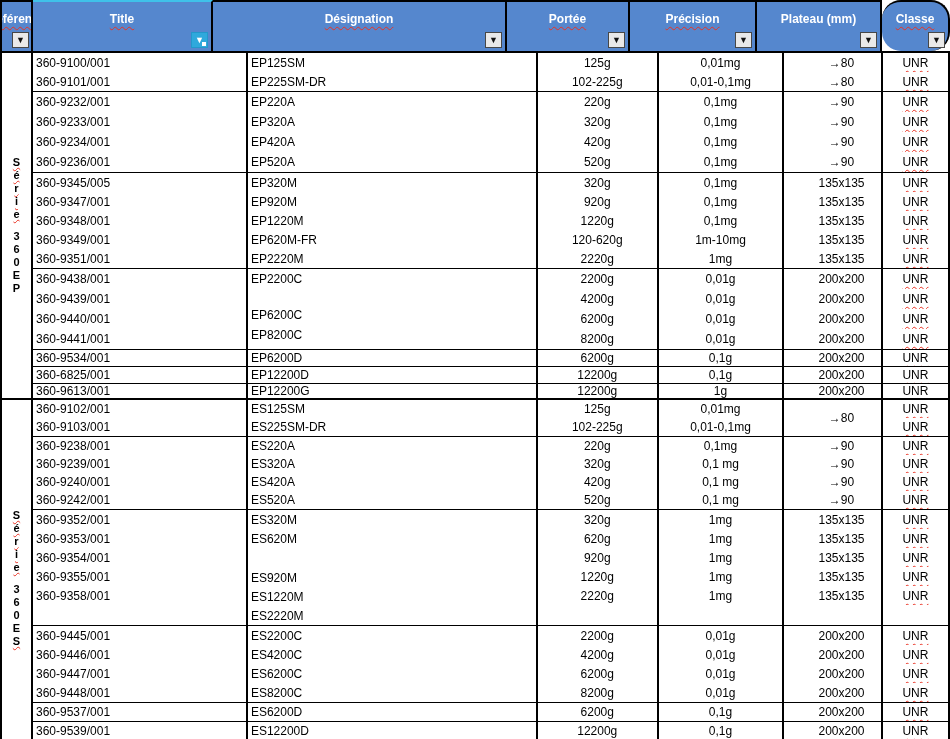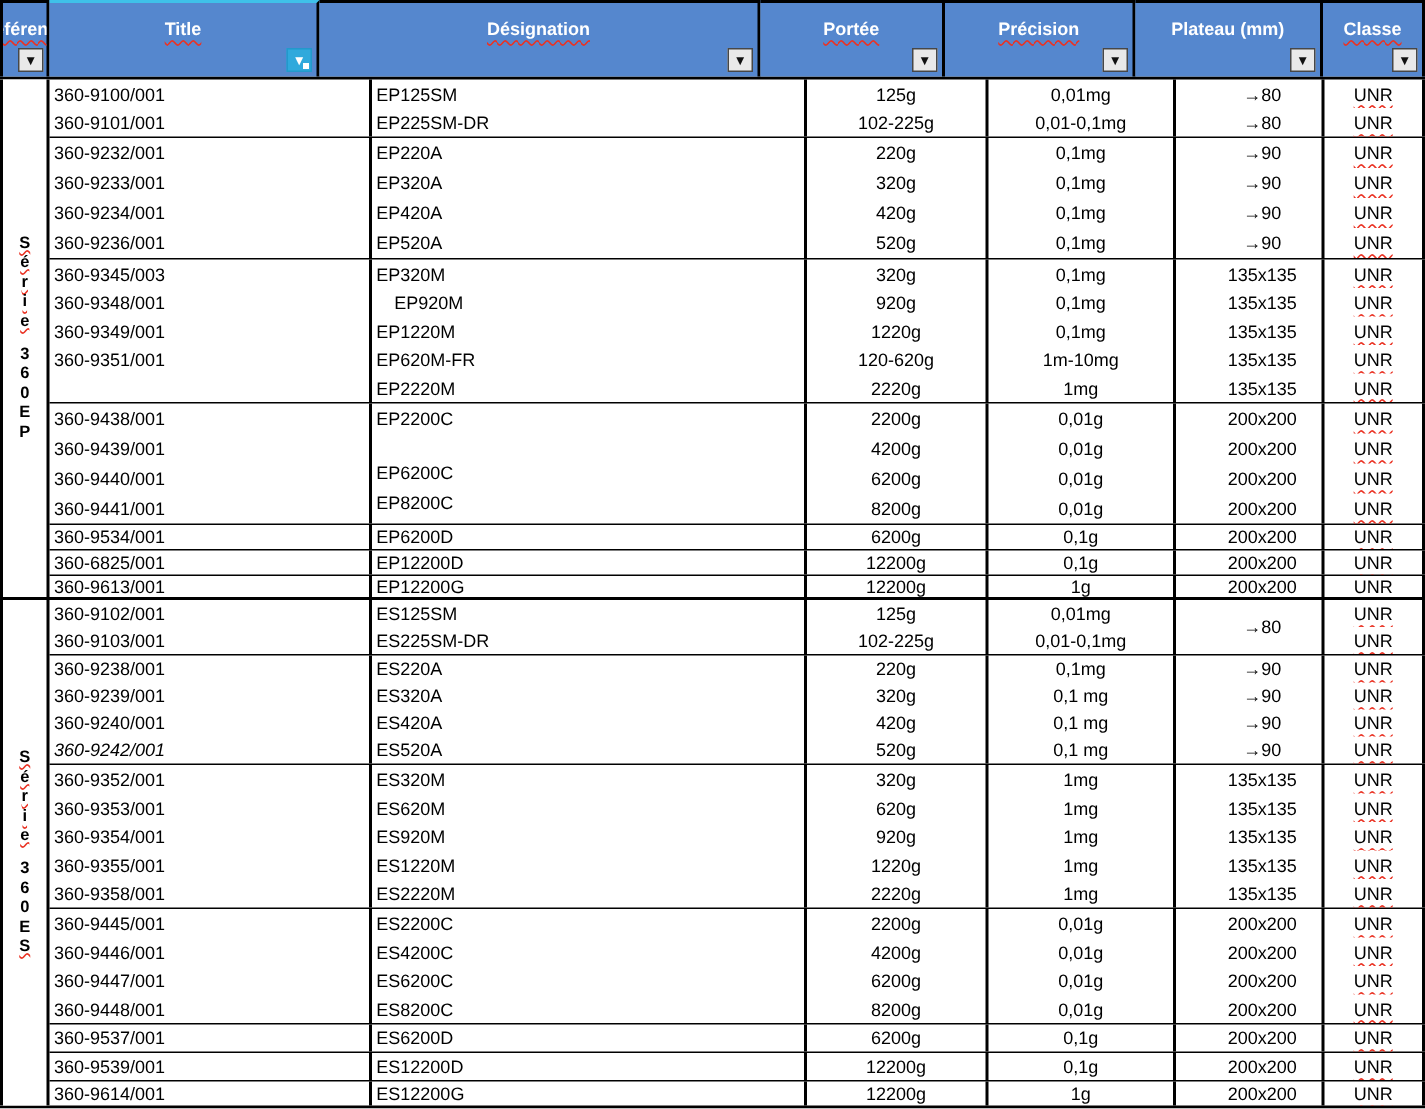--- a/index.html
+++ b/index.html
@@ -16,21 +16,21 @@
     background:#5587CE; border-top:2px solid #000; border-right:2px solid #000;
     color:#fff; font-weight:bold; display:flex; justify-content:center;
     align-items:flex-start; padding-top:10px;
   }
   .c0 { width:33px;  border-left:2px solid #000; overflow:hidden; }
   .c1 { width:180px; border-top-color:#3FC1E9; }
   .c2 { width:294px; }
   .c3 { width:123px; }
   .c4 { width:127px; }
   .c5 { width:125px; }
-  .c6 { width:68px;  }
+  .c6 { width:68px;border-radius:19px;  }
   .hlabel { white-space:nowrap; }
   .squig { text-decoration:underline wavy #ea3223 1px; text-underline-offset:3px; }
 
   .filter-btn {
     position:absolute; right:3px; bottom:3px; width:17px; height:16px;
     background:#E9E9E9; border:1px solid #474747; box-sizing:border-box;
     color:#111; display:flex; align-items:center; justify-content:center; cursor:pointer;
   }
   .c0 .filter-btn { right:2px; }
   .filter-btn .arrow { font-size:9px; line-height:1; }
@@ -205,28 +205,29 @@
               <div class="cell" style="height: 20px;">
                 <span class="squig">UNR</span>
               </div>
               <div class="cell" style="height: 20px;">
                 <span class="squig">UNR</span>
               </div>
             </div>
           </div>
           <div class="group">
             <div class="col w-title left">
-              <div class="cell" style="height: 19px;">360-9345/003</div>
+              <div class="cell" style="height: 19px;">360-9345/005</div>
+              <div class="cell" style="height: 19px;">360-9347/001</div>
               <div class="cell" style="height: 19px;">360-9348/001</div>
               <div class="cell" style="height: 19px;">360-9349/001</div>
               <div class="cell" style="height: 19px;">360-9351/001</div>
             </div>
             <div class="col w-desig left">
               <div class="cell" style="height: 19px;">EP320M</div>
-              <div class="cell" style="height: 19px; margin-left: 12px;">EP920M</div>
+              <div class="cell" style="height: 19px;">EP920M</div>
               <div class="cell" style="height: 19px;">EP1220M</div>
               <div class="cell" style="height: 19px;">EP620M-FR</div>
               <div class="cell" style="height: 19px;">EP2220M</div>
             </div>
             <div class="col w-portee">
               <div class="cell" style="height: 19px;">320g</div>
               <div class="cell" style="height: 19px;">920g</div>
               <div class="cell" style="height: 19px;">1220g</div>
               <div class="cell" style="height: 19px;">120-620g</div>
               <div class="cell" style="height: 19px;">2220g</div>
@@ -420,21 +421,21 @@
               <div class="cell" style="height: 18px;">
                 <span class="squig">UNR</span>
               </div>
             </div>
           </div>
           <div class="group">
             <div class="col w-title left">
               <div class="cell" style="height: 18px;">360-9238/001</div>
               <div class="cell" style="height: 18px;">360-9239/001</div>
               <div class="cell" style="height: 18px;">360-9240/001</div>
-              <div class="cell" style="height: 18px; font-style: italic;">360-9242/001</div>
+              <div class="cell" style="height: 18px;">360-9242/001</div>
             </div>
             <div class="col w-desig left">
               <div class="cell" style="height: 18px;">ES220A</div>
               <div class="cell" style="height: 18px;">ES320A</div>
               <div class="cell" style="height: 18px;">ES420A</div>
               <div class="cell" style="height: 18px;">ES520A</div>
             </div>
             <div class="col w-portee">
               <div class="cell" style="height: 18px;">220g</div>
               <div class="cell" style="height: 18px;">320g</div>
@@ -472,21 +473,21 @@
             <div class="col w-title left">
               <div class="cell" style="height: 19px;">360-9352/001</div>
               <div class="cell" style="height: 19px;">360-9353/001</div>
               <div class="cell" style="height: 19px;">360-9354/001</div>
               <div class="cell" style="height: 19px;">360-9355/001</div>
               <div class="cell" style="height: 19px;">360-9358/001</div>
             </div>
             <div class="col w-desig left">
               <div class="cell" style="height: 19px;">ES320M</div>
               <div class="cell" style="height: 19px;">ES620M</div>
-              <div class="cell" style="height: 19px;">ES920M</div>
+              <div class="cell" style="height: 19px; margin-top: 20px;">ES920M</div>
               <div class="cell" style="height: 19px;">ES1220M</div>
               <div class="cell" style="height: 19px;">ES2220M</div>
             </div>
             <div class="col w-portee">
               <div class="cell" style="height: 19px;">320g</div>
               <div class="cell" style="height: 19px;">620g</div>
               <div class="cell" style="height: 19px;">920g</div>
               <div class="cell" style="height: 19px;">1220g</div>
               <div class="cell" style="height: 19px;">2220g</div>
             </div>

